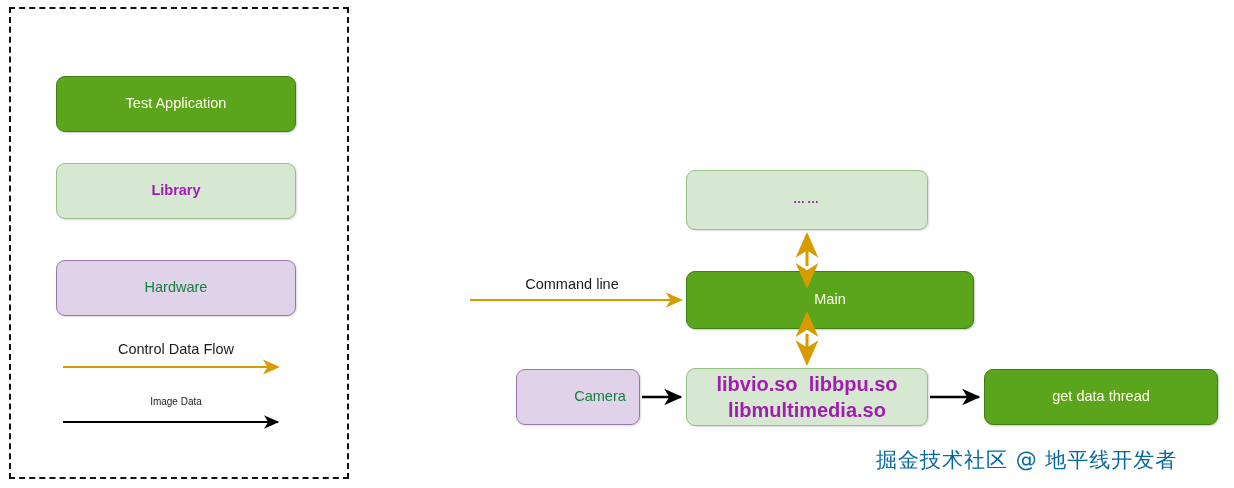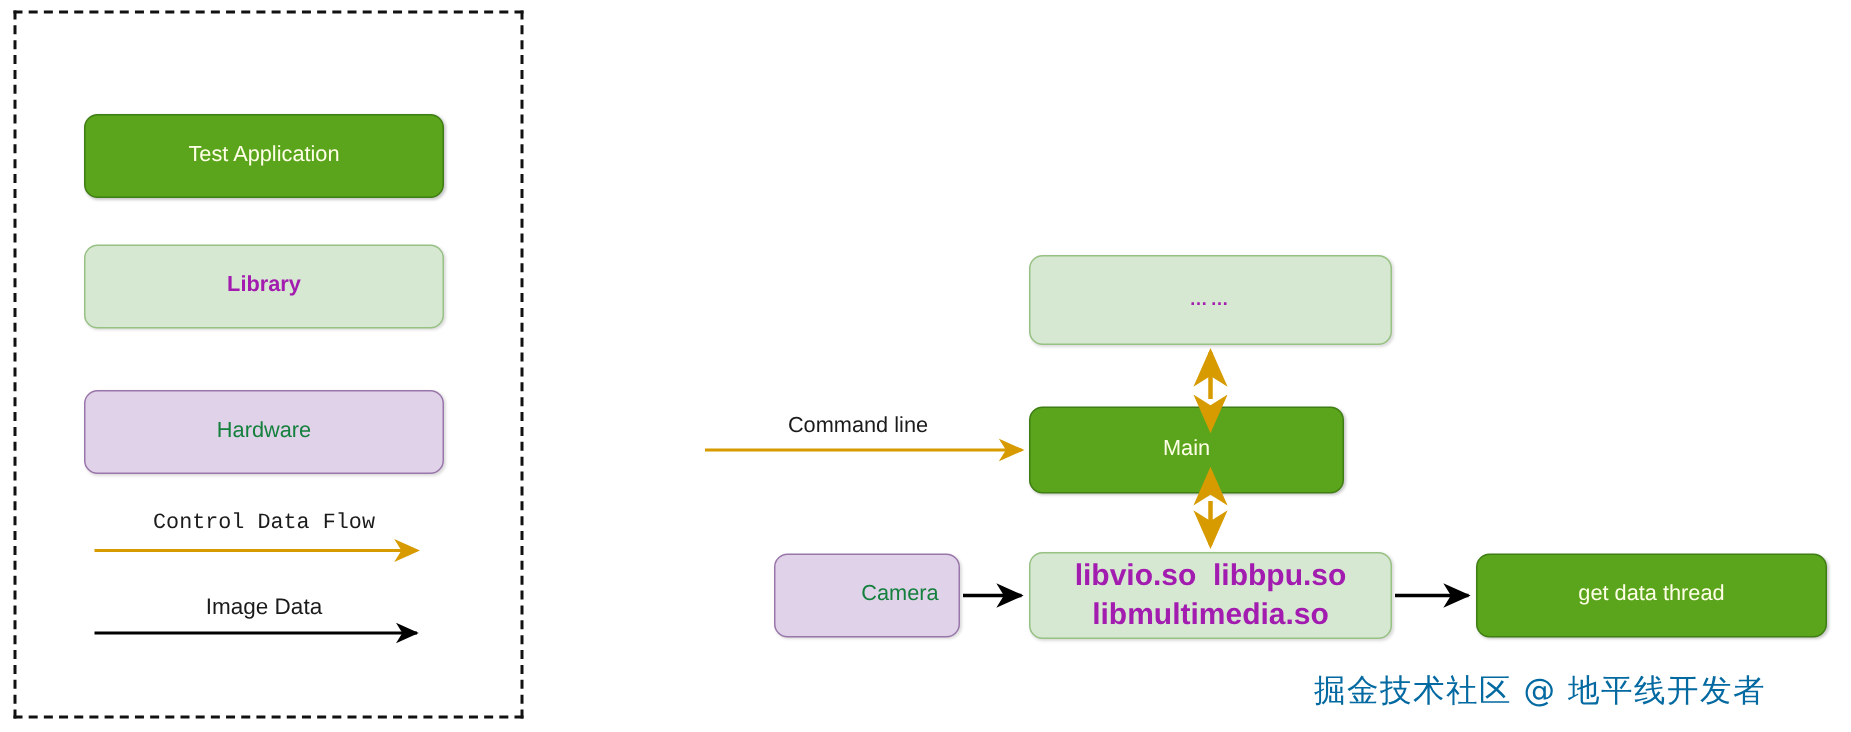--- a/index.html
+++ b/index.html
@@ -103,29 +103,29 @@
 </div>
 
 <div class="node light-green" style="left:56px; top:163px; width:240px; height:56px; font-size:14.5px;">
   <span>Library</span>
 </div>
 
 <div class="node purple" style="left:56px; top:260px; width:240px; height:56px; font-size:14.5px;">
   <span>Hardware</span>
 </div>
 
-<div class="legend-text" style="left:58px; top:341px; width:236px; font-size:14.5px;font-family:Liberation Mono, monospace;">Control Data Flow</div>
+<div class="legend-text" style="left:58px; top:341px; width:236px; font-size:14.5px;">Control Data Flow</div>
 
-<div class="legend-text" style="left:58px; top:396px; width:236px; font-size:15px;">Image Data</div>
+<div class="legend-text" style="left:58px; top:396px; width:236px; font-size:10px;">Image Data</div>
 
 <div class="node light-green" style="left:686px; top:170px; width:242px; height:60px; font-size:14.5px;">
   <span class="line2" style="font-size:12px; letter-spacing:2px;">……</span>
 </div>
 
-<div class="node solid-green" style="left:686px; top:271px; width:210px; height:58px; font-size:14.5px;">
+<div class="node solid-green" style="left:686px; top:271px; width:288px; height:58px; font-size:14.5px;">
   <span>Main</span>
 </div>
 
 <div class="node light-green" style="left:686px; top:368px; width:242px; height:58px; font-size:20px;">
   <span>libvio.so  libbpu.so</span>
   <span class="line2">libmultimedia.so</span>
 </div>
 
 <div class="node purple" style="left:516px; top:369px; width:124px; height:56px; font-size:14.5px;padding-left:44px;">
   <span>Camera</span>

